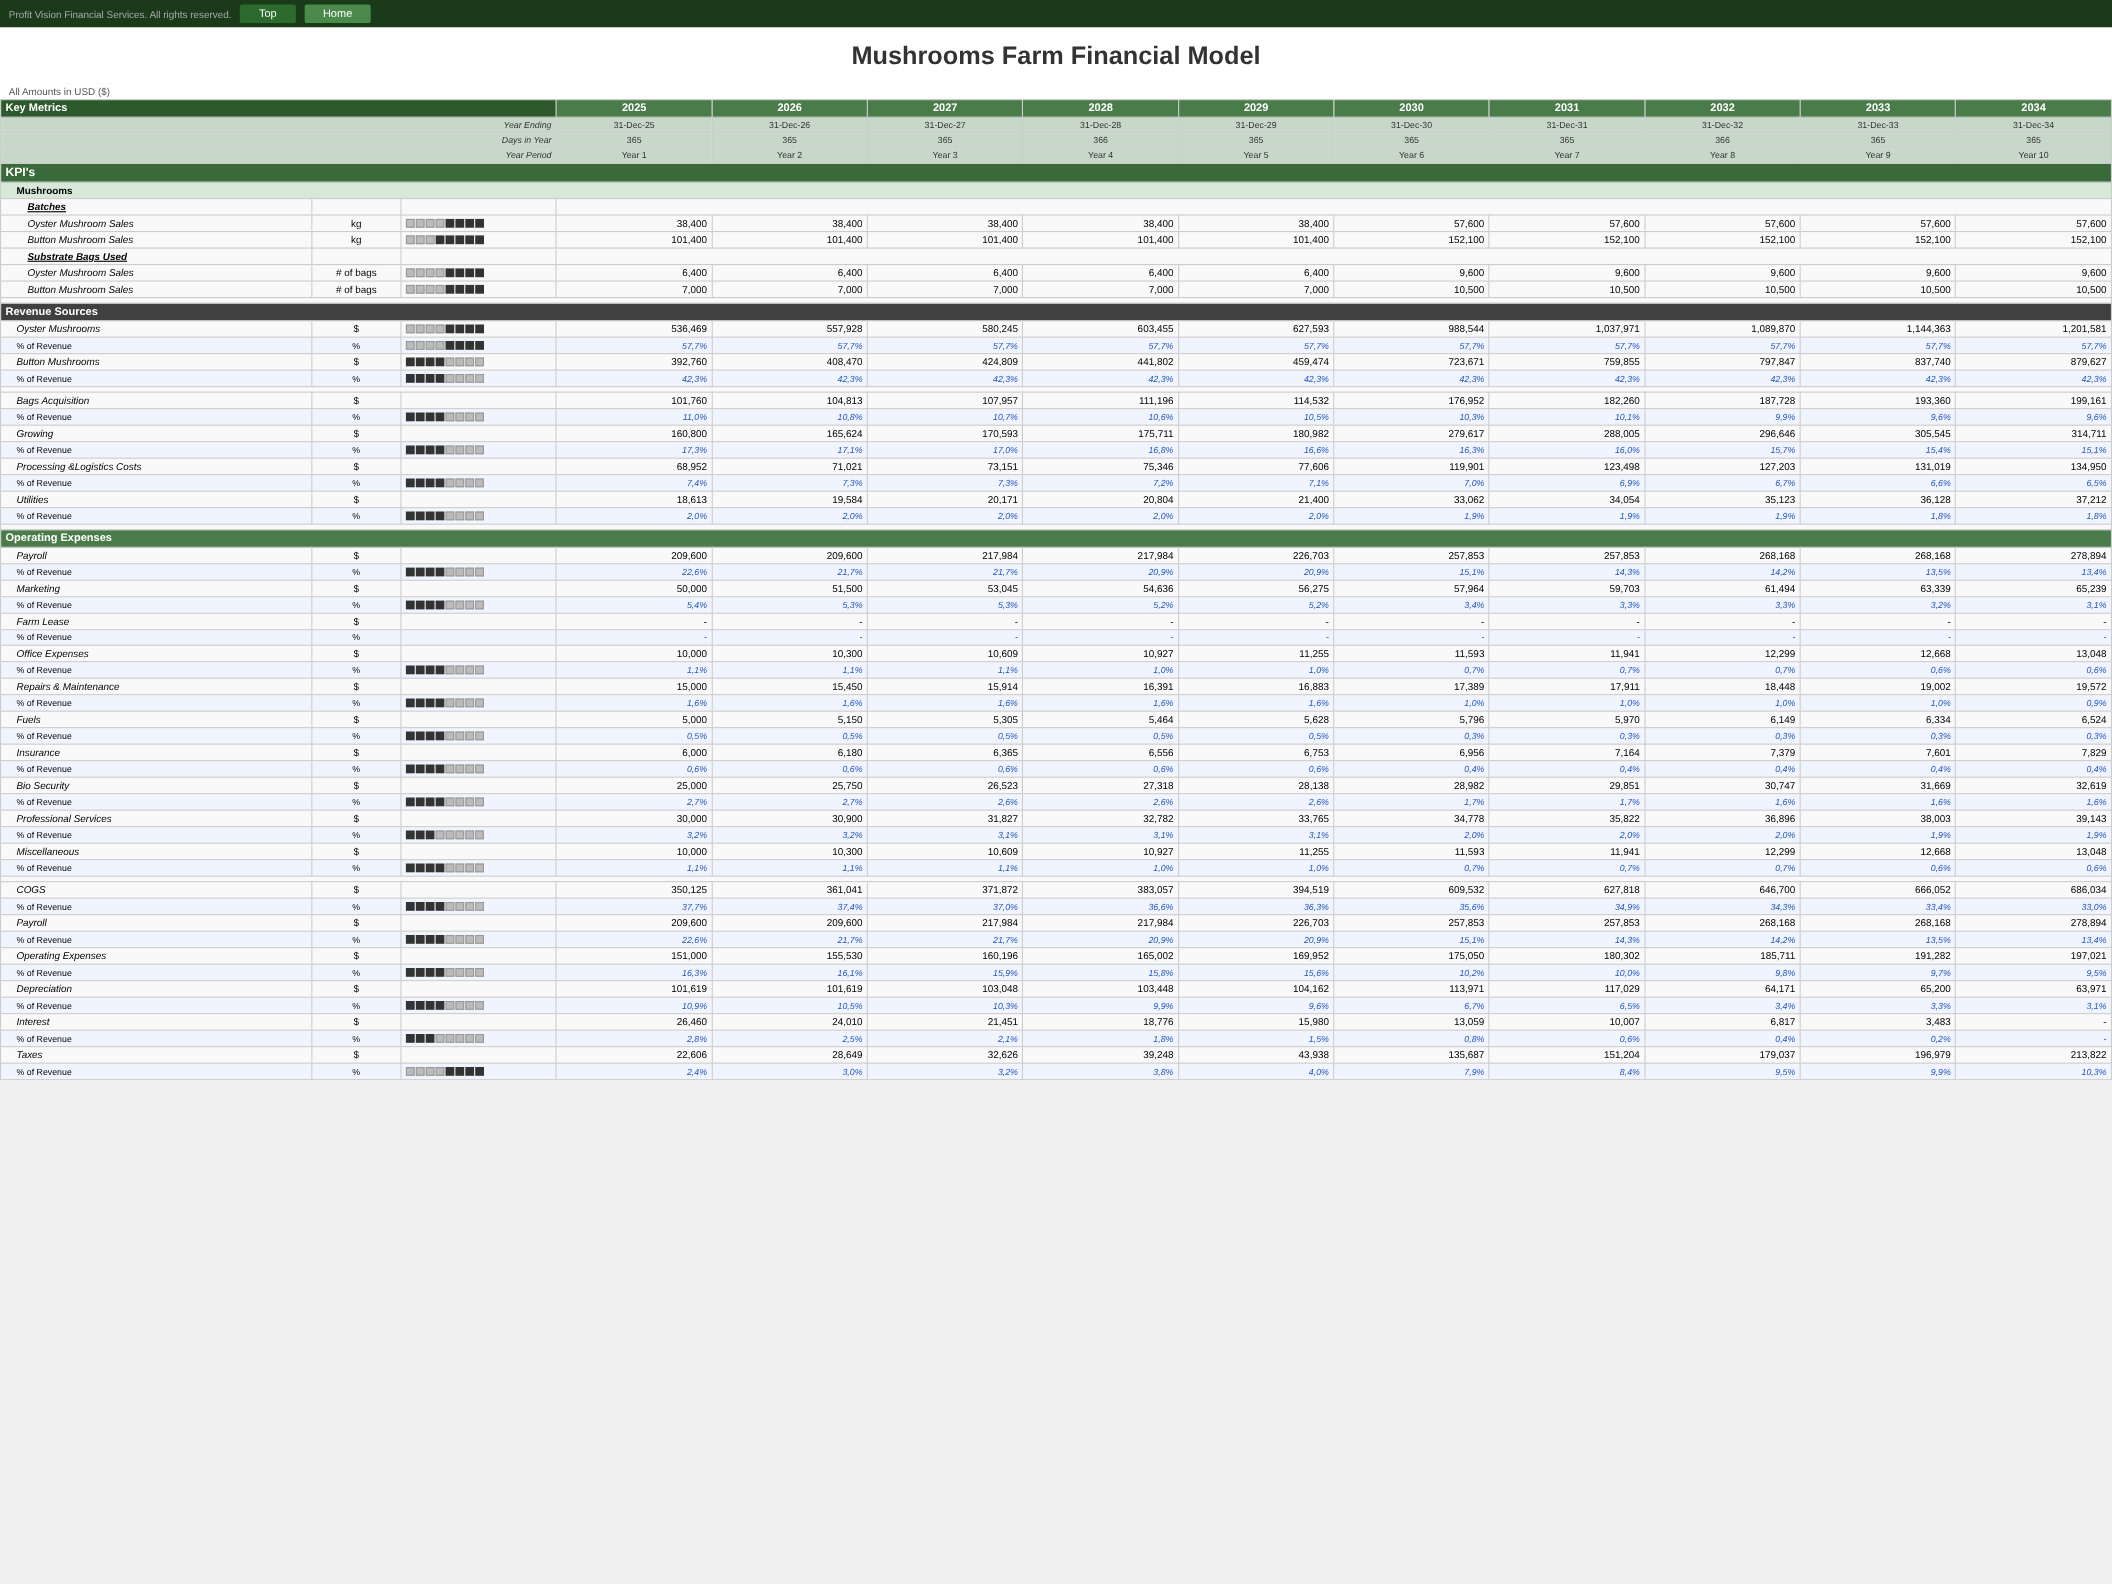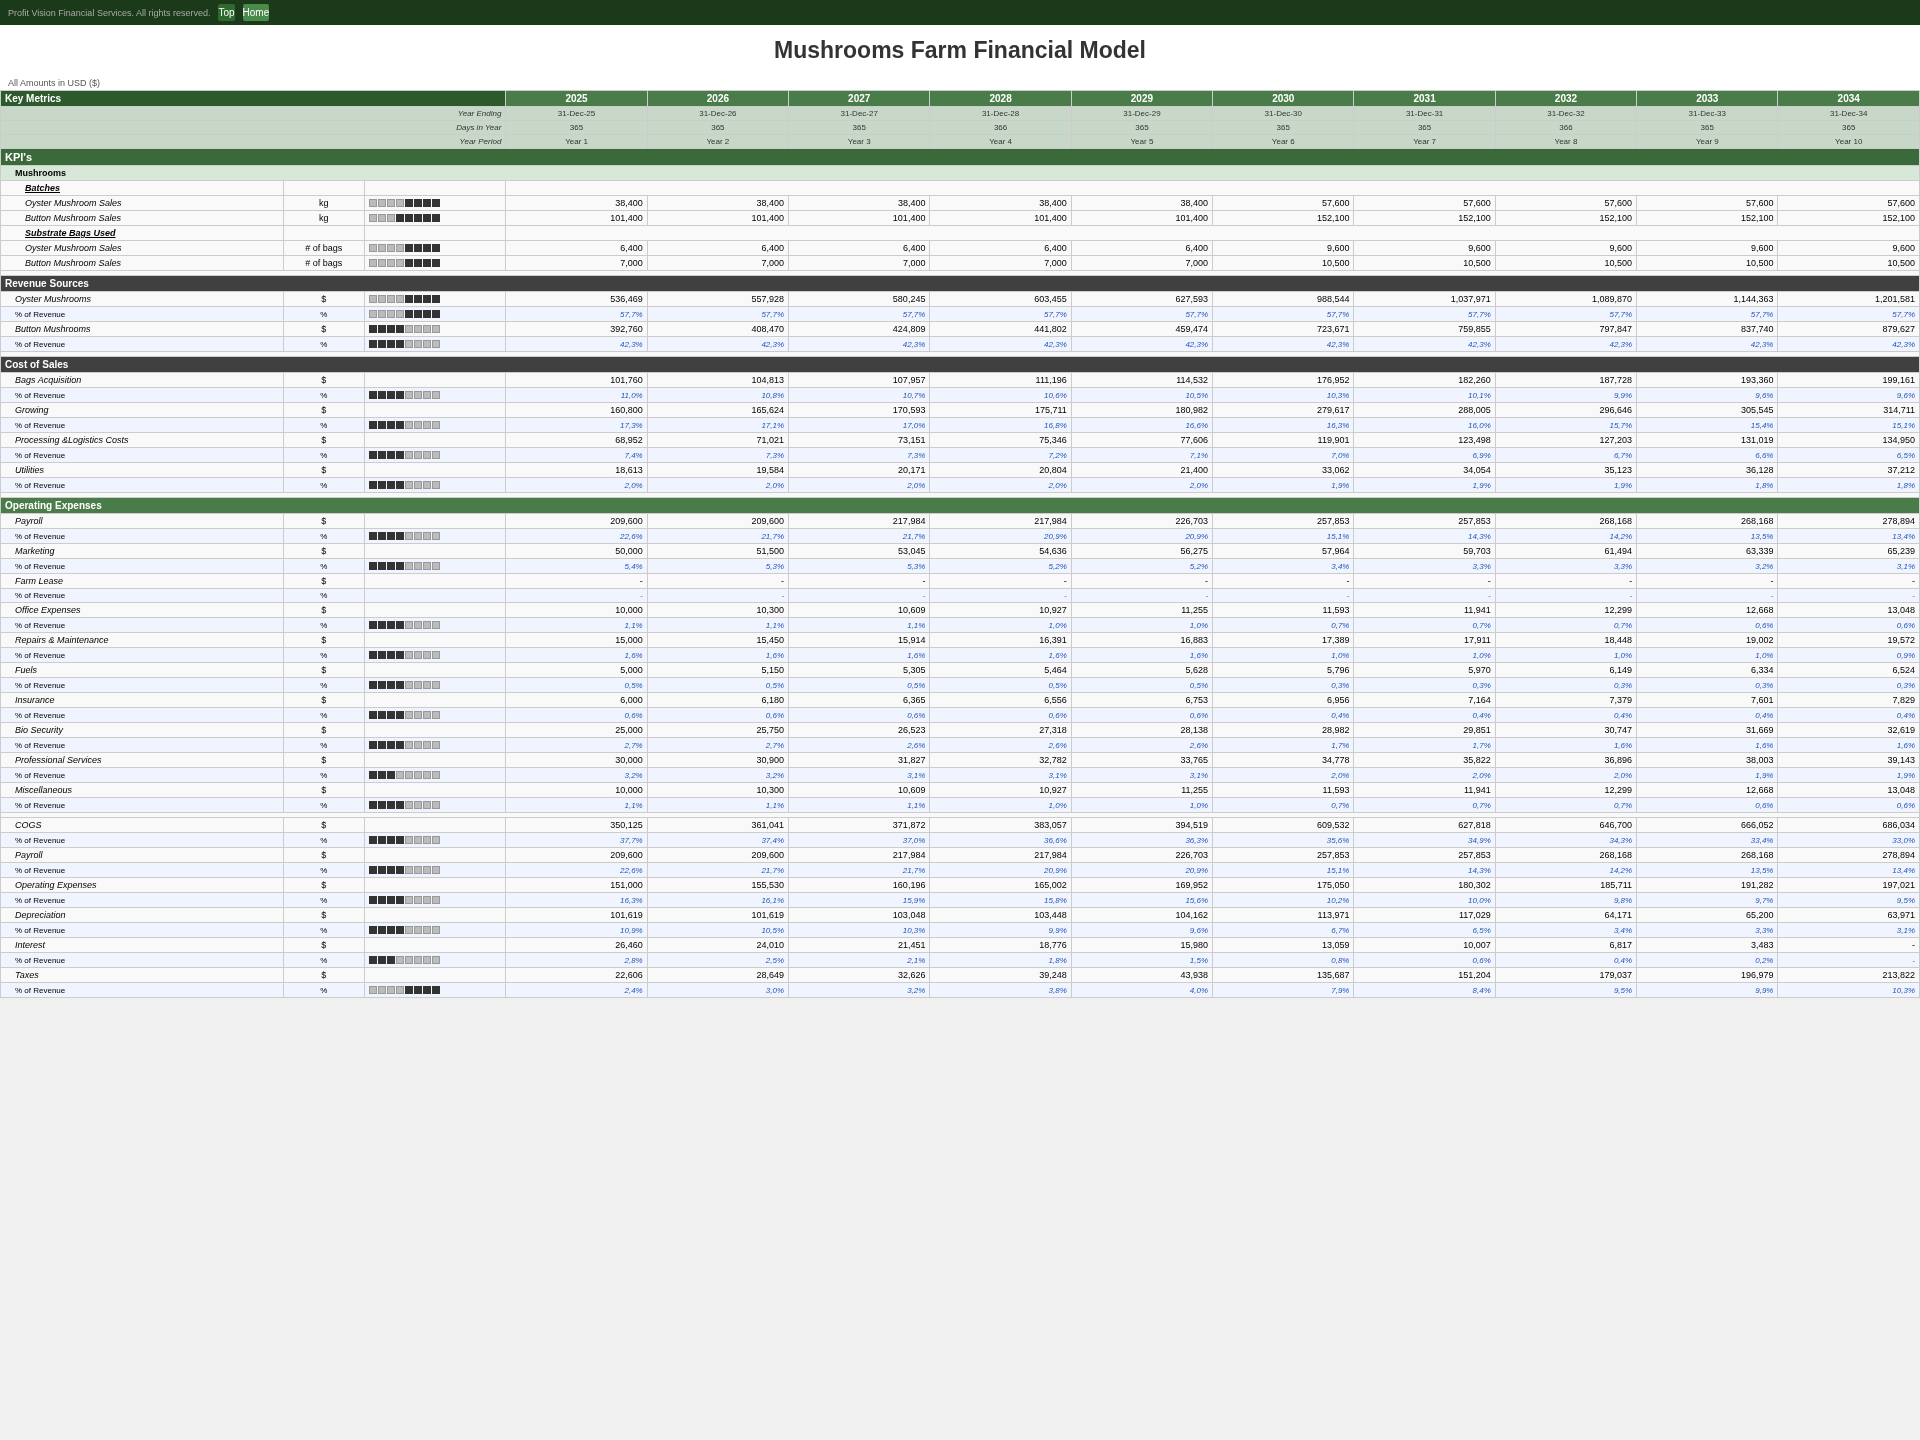--- a/index.html
+++ b/index.html
@@ -17,21 +17,21 @@
       gap: 8px;
     }
     .top-bar .brand {
       color: #aaa;
       font-size: 9px;
     }
     .nav-btn {
       background: #2d6a2d;
       color: #fff;
       border: none;
-      padding: 3px 0;
+      padding: 3px 17px;
       font-size: 10px;
       cursor: pointer;
       border-radius: 2px;
     }
     .nav-btn.home { background: #4a8a4a; }
     .page-title {
       text-align: center;
       padding: 12px;
       font-size: 23px;
       font-weight: bold;
@@ -472,23 +472,20 @@
     <td class="num">42,3%</td>
     <td class="num">42,3%</td>
     <td class="num">42,3%</td>
     <td class="num">42,3%</td>
   </tr>
 
   <tr class="empty-row">
           <td colspan="13" style="height:4px;"></td>
         </tr>
 
-  <tr class="section-header">
-    <td colspan="13">Cost of Sales</td>
-  </tr>
 
   <tr class="data-row">
     <td class="label indent1">Bags Acquisition</td>
     <td class="unit">$</td>
     <td class="spark spark-cell"></td>
     <td class="num">101,760</td>
     <td class="num">104,813</td>
     <td class="num">107,957</td>
     <td class="num">111,196</td>
     <td class="num">114,532</td>

